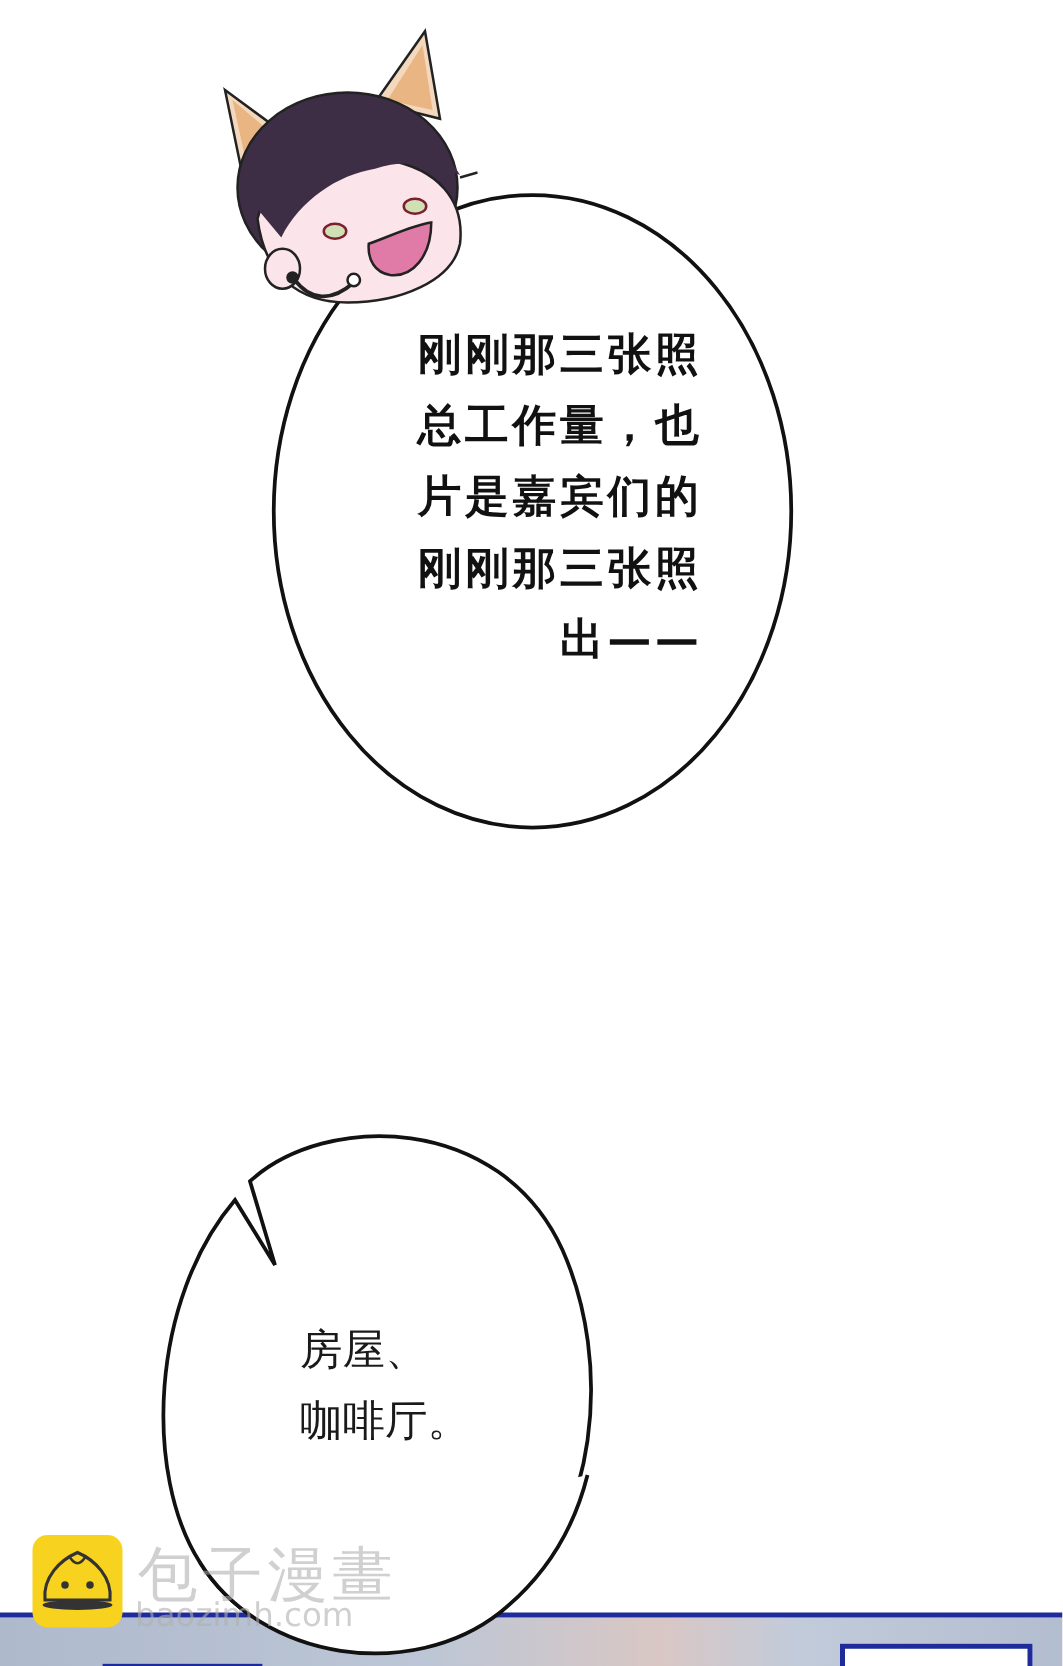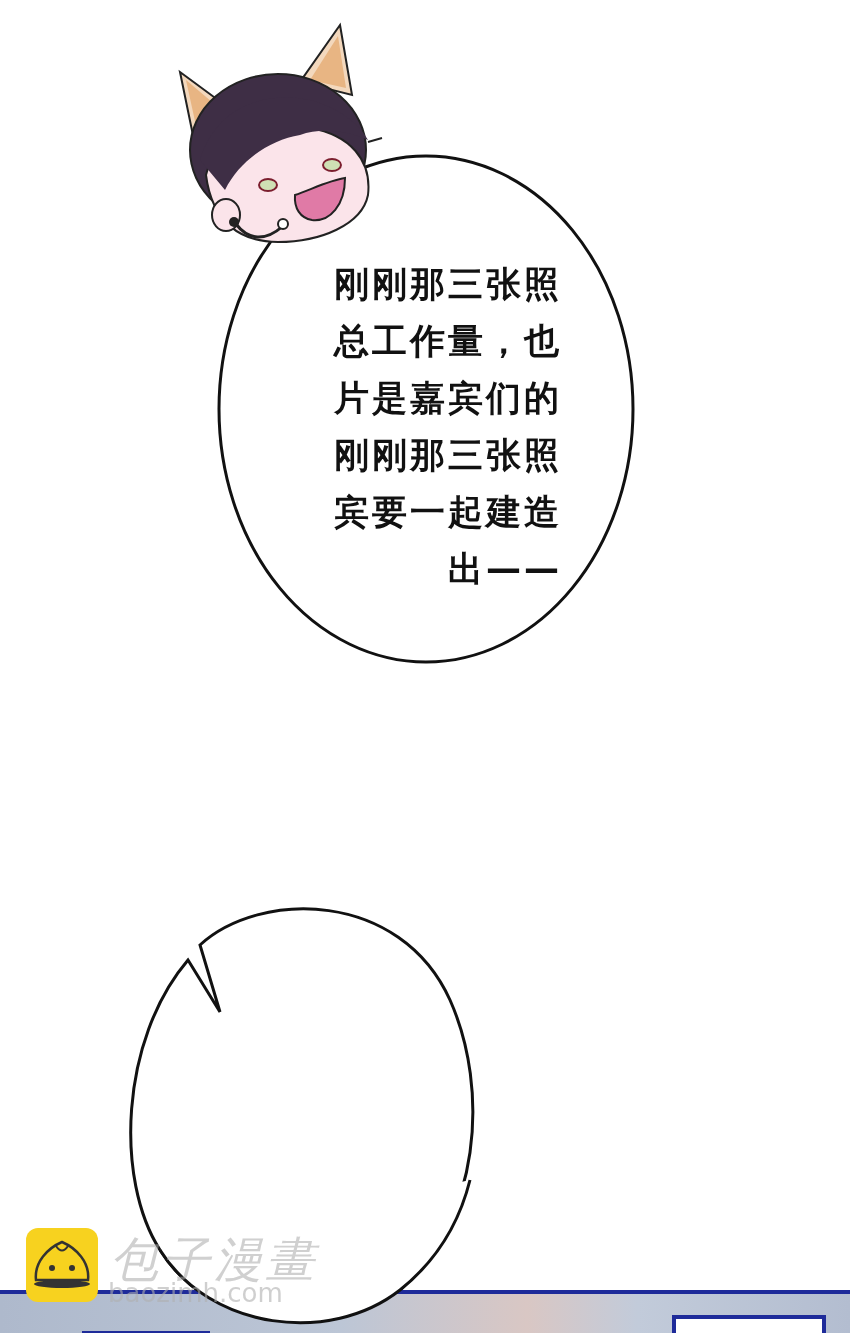--- a/index.html
+++ b/index.html
@@ -9,21 +9,21 @@
   .bubble-text-1 { position:absolute; left:292px; top:256px; width:270px;
      font-family:"DejaVu Sans", sans-serif; font-weight:bold; font-size:35px; line-height:57px;
      color:#111; letter-spacing:3px;text-align:right; }
   .bubble-text-1 .line { display:block; white-space:nowrap; height:57px; }
   .bubble-text-2 { position:absolute; left:240px; top:1052px; width:200px;
      font-family:"DejaVu Sans", sans-serif; font-size:34px; line-height:57px; color:#1a1a1a; }
   .bubble-text-2 .line { display:block; white-space:nowrap; height:57px; }
   .wm-logo { position:absolute; left:26px; top:1228px; width:72px; height:74px; border-radius:12px;
      background:#f7d21f; }
   .wm-text { position:absolute; left:110px; top:1228px; font-size:48px; color:rgba(170,170,170,0.55);
-     font-family:"DejaVu Sans", sans-serif; letter-spacing:4px; white-space:nowrap;font-style:italic; }
+     font-family:"DejaVu Sans", sans-serif; letter-spacing:4px; white-space:nowrap; }
   .wm-url { position:absolute; left:108px; top:1278px; font-size:26px; color:rgba(175,175,175,0.6);
      font-family:"DejaVu Sans", sans-serif; white-space:nowrap; }
   .bottom-panel { position:absolute; left:0; top:1290px; width:850px; height:43px;
      background:linear-gradient(90deg,#aeb9cc 0%,#bcc6d6 40%,#d9c7c4 62%,#c2cbda 75%,#b3bdd0 100%);
      border-top:4px solid #1e2b9a; box-sizing:border-box; }
   .panel-box-left { position:absolute; left:82px; top:1331px; width:120px; height:10px;
      background:#fff; border:4px solid #1e2b9a; }
   .panel-box-right { position:absolute; left:672px; top:1315px; width:154px; height:30px;
      background:#fff; border:4px solid #1e2b9a; box-sizing:border-box; }
 </style>
@@ -62,25 +62,26 @@
     <circle cx="283" cy="224" r="5" fill="#fff" stroke="#222" stroke-width="2"></circle>
     <path d="M 368 142 L 382 138" stroke="#222" stroke-width="2"></path>
   </g>
 </svg>
 
 <div class="bubble-text-1">
   <span class="line">刚刚那三张照</span>
   <span class="line">总工作量，也</span>
   <span class="line">片是嘉宾们的</span>
   <span class="line">刚刚那三张照</span>
-  <span class="line">宾要一起建造</span>
   <span class="line">出——</span>
 </div>
 
 <div class="bubble-text-2">
+  <span class="line">房屋、</span>
+  <span class="line">咖啡厅。</span>
 </div>
 
 <div class="bottom-panel"></div>
 <div class="panel-box-left"></div>
 <div class="panel-box-right"></div>
 
 <svg class="layer" width="850" height="1333" style="pointer-events:none">
   <path d="M 160 1250 C 210 1330 330 1345 400 1290 C 440 1258 460 1220 470 1180" fill="#fff" stroke="#111" stroke-width="3"></path>
 </svg>
 

